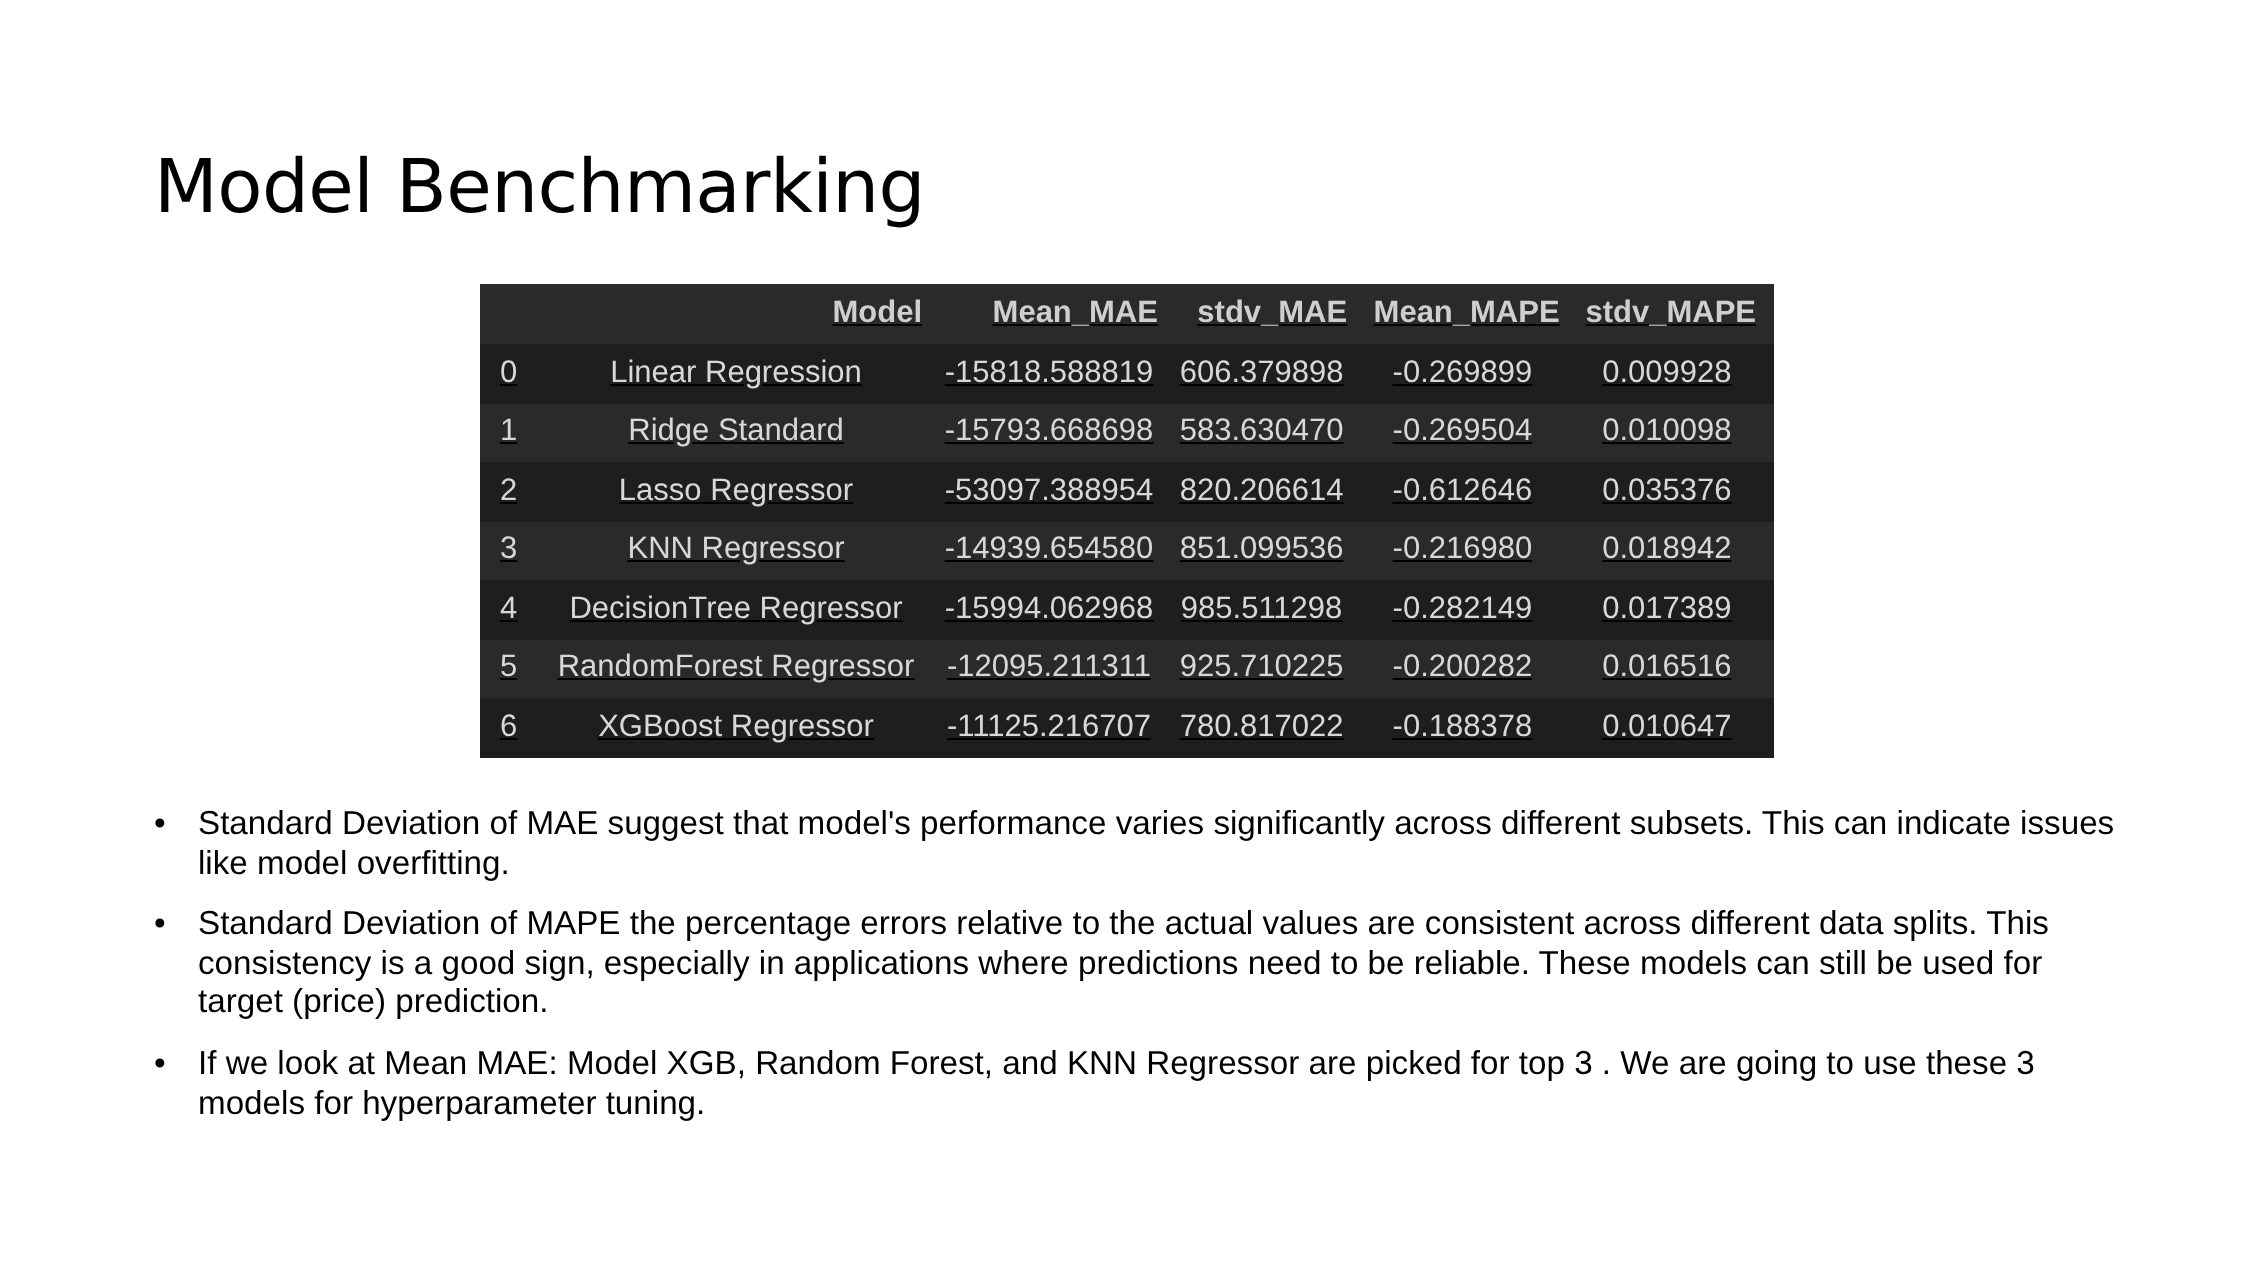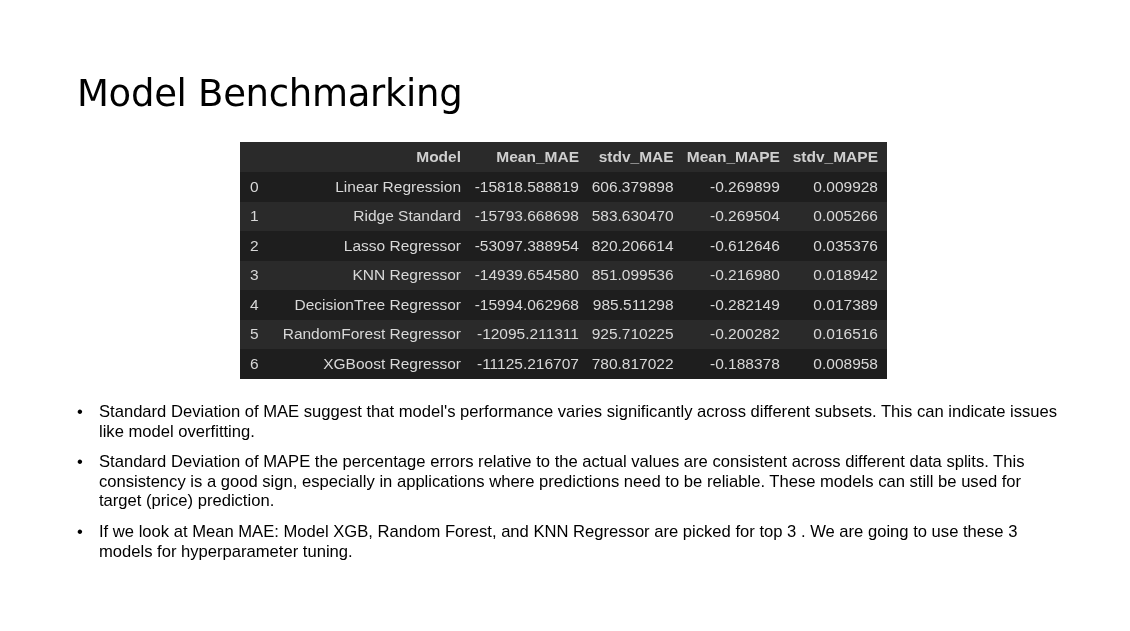--- a/index.html
+++ b/index.html
@@ -25,38 +25,39 @@
     margin: 0;
     line-height: 48px;
   }
   .table-wrap {
     position: absolute;
     left: 240px;
     top: 142px;
     width: 647px;
     height: 195px;
     background: #0ea5e9;
+    text-decoration: underline;
   }
   table.bench {
     border-collapse: collapse;
     width: 647px;
     font-family: "Liberation Sans", "DejaVu Sans", sans-serif;
     font-size: 15.5px;
     color: #d8d8d8;
   }
   table.bench th {
     font-weight: bold;
     color: #cfcfcf;
     text-align: right;
     height: 30px;
     padding: 0 9px 0 0;
     background: #2a2a2a;
   }
   table.bench td {
-    text-align: right;
+    text-align: center;
     height: 29.5px;
     padding: 0 9px 0 0;
     white-space: nowrap;
   }
   table.bench tr.odd td { background: #2a2a2a; }
   table.bench tr.even td { background: #1e1e1e; }
   table.bench td.idx, table.bench th.idx {
     text-align: left;
     padding-left: 10px;
     width: 16px;
@@ -110,21 +111,21 @@
         <td>606.379898</td>
         <td>-0.269899</td>
         <td>0.009928</td>
       </tr>
       <tr class="odd">
         <td class="idx">1</td>
         <td>Ridge Standard</td>
         <td>-15793.668698</td>
         <td>583.630470</td>
         <td>-0.269504</td>
-        <td>0.005266</td>
+        <td>0.010098</td>
       </tr>
       <tr class="even">
         <td class="idx">2</td>
         <td>Lasso Regressor</td>
         <td>-53097.388954</td>
         <td>820.206614</td>
         <td>-0.612646</td>
         <td>0.035376</td>
       </tr>
       <tr class="odd">
@@ -150,21 +151,21 @@
         <td>925.710225</td>
         <td>-0.200282</td>
         <td>0.016516</td>
       </tr>
       <tr class="even">
         <td class="idx">6</td>
         <td>XGBoost Regressor</td>
         <td>-11125.216707</td>
         <td>780.817022</td>
         <td>-0.188378</td>
-        <td>0.008958</td>
+        <td>0.010647</td>
       </tr>
     </tbody>
   </table>
 </div>
 
 <ul class="bullets" id="bullets">
     <li><span class="dot">•</span><b>Standard Deviation of MAE</b><span> suggest that model's performance varies significantly across different subsets. This can indicate issues like </span><b>model overfitting</b><span>.</span></li>
     <li><span class="dot">•</span><b>Standard Deviation of MAPE</b><span> the percentage errors relative to the actual values are consistent across different data splits. This consistency is a good sign, especially in applications where predictions need to be reliable. </span><b>These models can still be used for target (price) prediction</b><span>.</span></li>
     <li><span class="dot">•</span><span>If we look at </span><b>Mean MAE</b><span>: </span><b>Model XGB</b><span>, </span><b>Random Forest</b><span>, and </span><b>KNN Regressor</b><span> are picked for top 3 . We are going to use these 3 models for hyperparameter tuning.</span></li>
   </ul>

